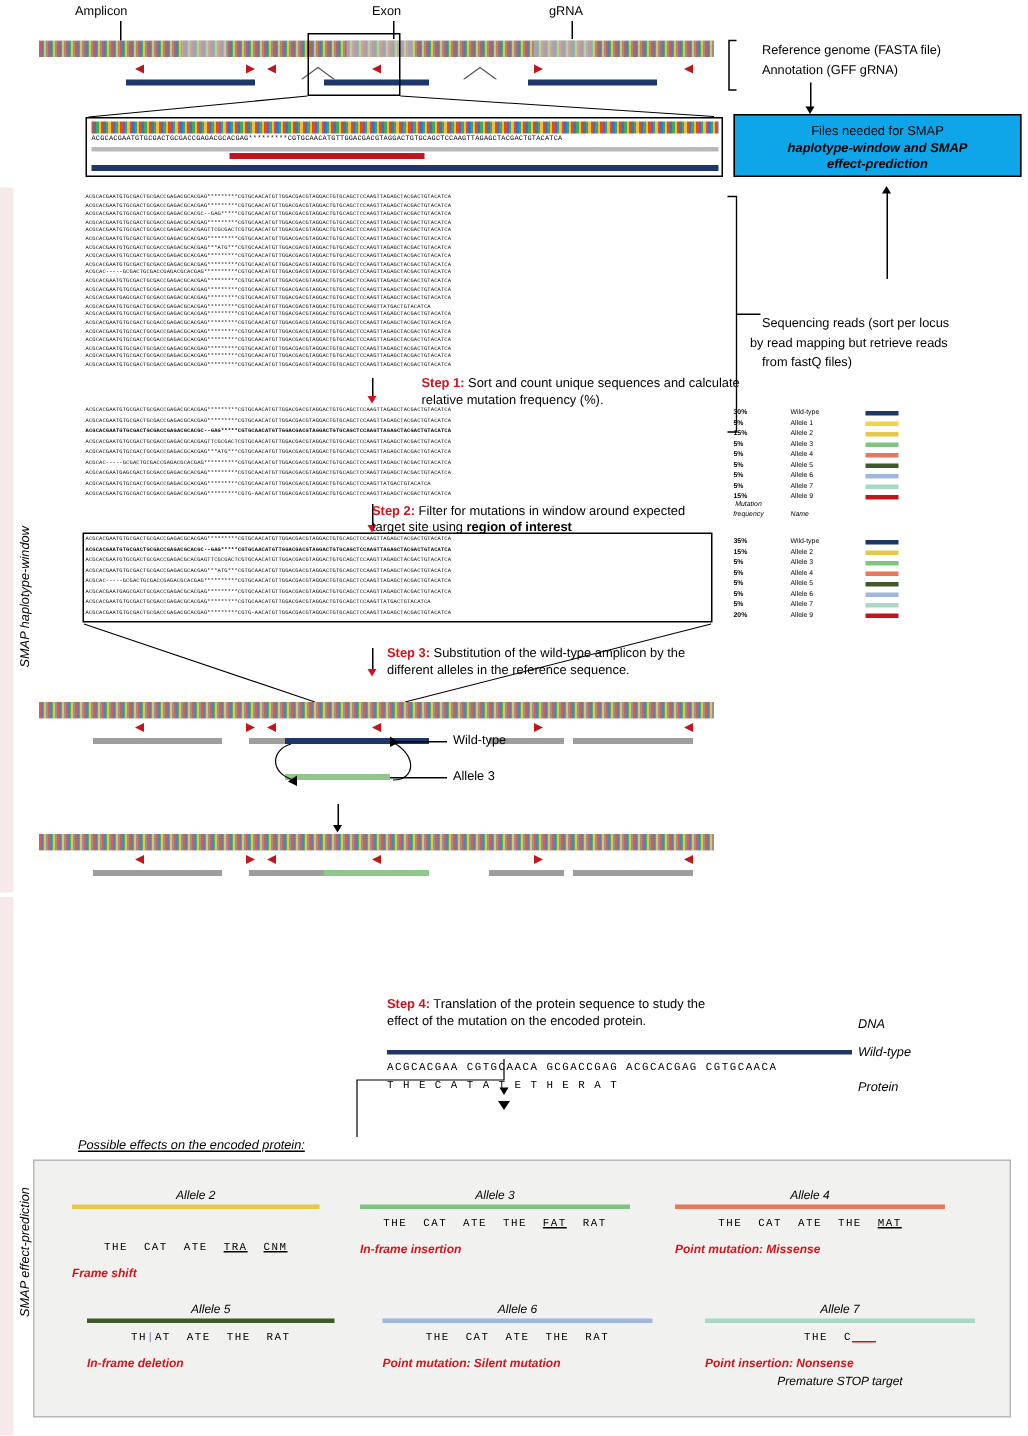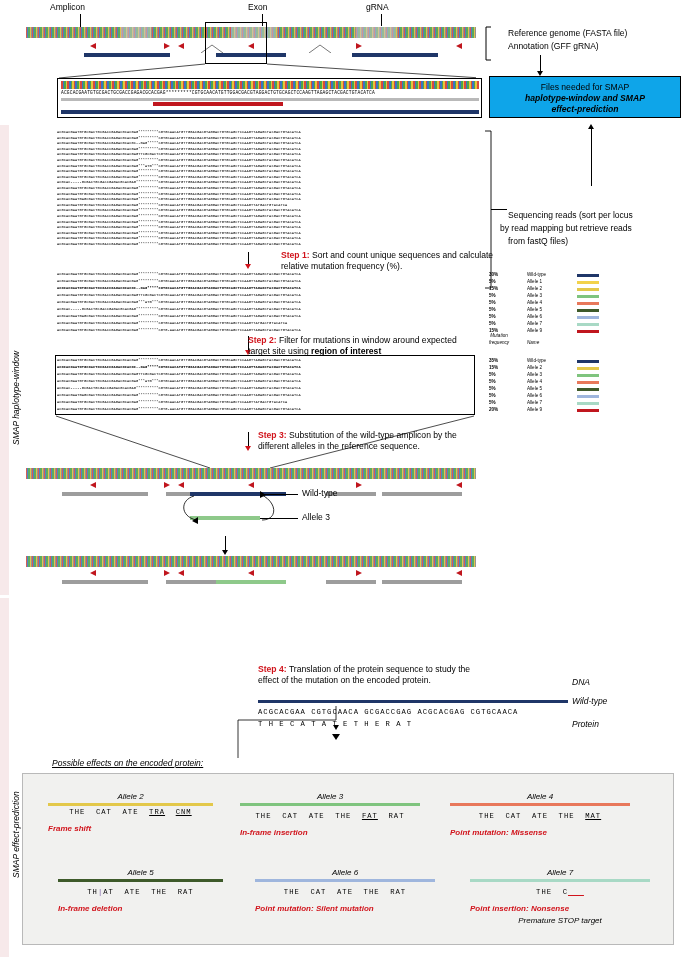--- a/index.html
+++ b/index.html
@@ -506,21 +506,21 @@
   <path d="M2,58 L2,20 L100,20 L100,6" fill="none" stroke="#000" stroke-width="0.8"></path>
   <polygon points="96,6 104,6 100,0" fill="#000" transform="translate(0,28) rotate(180 100 6)"></polygon>
 </svg>
 <div class="abs arrow-head-down" style="left:333px; top:725px;"></div>
 
 <div class="abs effects-panel" style="left:22px; top:773px; width:652px; height:172px;"></div>
 
 <div class="abs" style="left:48px; top:792px; width:165px;">
   <div class="allele-title">Allele 2</div>
   <div class="allele-line" style="background:#e3c84a; margin-top:2px;"></div>
-  <div class="codon-row" style="margin-top:2px; text-align:center;">
+  <div class="codon-row" style="margin-top:22px; text-align:center;">
     <span>THE</span>&nbsp;&nbsp;<span>CAT</span>&nbsp;&nbsp;<span>ATE</span>&nbsp;&nbsp;<span class="u">TRA</span>&nbsp;&nbsp;<span class="u">CNM</span>
   </div>
   <div class="effect-cap" style="margin-top:8px;">Frame shift</div>
 </div>
 
 <div class="abs" style="left:240px; top:792px; width:180px;">
   <div class="allele-title">Allele 3</div>
   <div class="allele-line" style="background:#7fc47e; margin-top:2px;"></div>
   <div class="codon-row" style="margin-top:6px; text-align:center;">
     <span>THE</span>&nbsp;&nbsp;<span>CAT</span>&nbsp;&nbsp;<span>ATE</span>&nbsp;&nbsp;<span>THE</span>&nbsp;&nbsp;<span class="u">FAT</span>&nbsp;&nbsp;<span>RAT</span>

